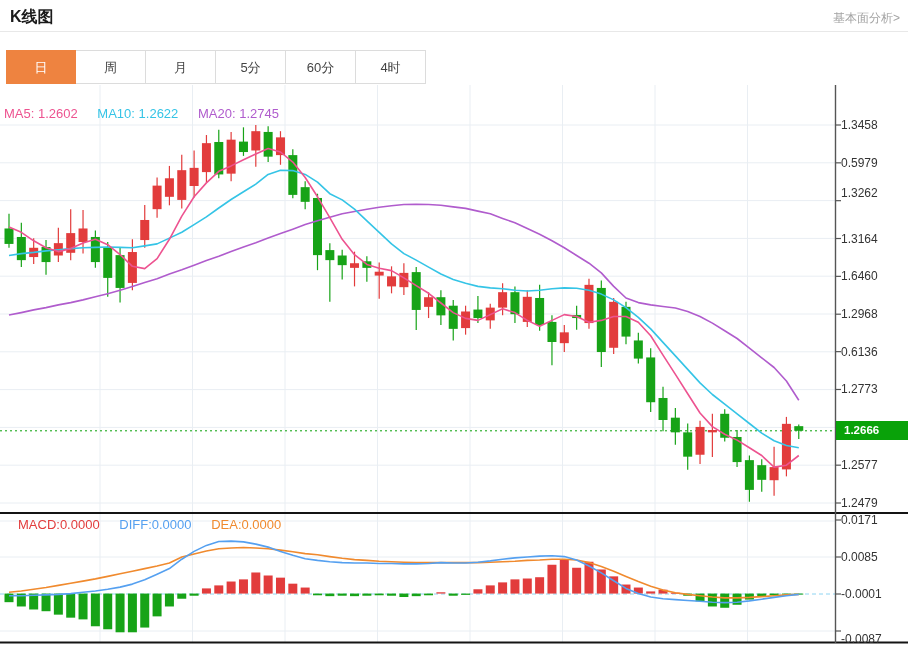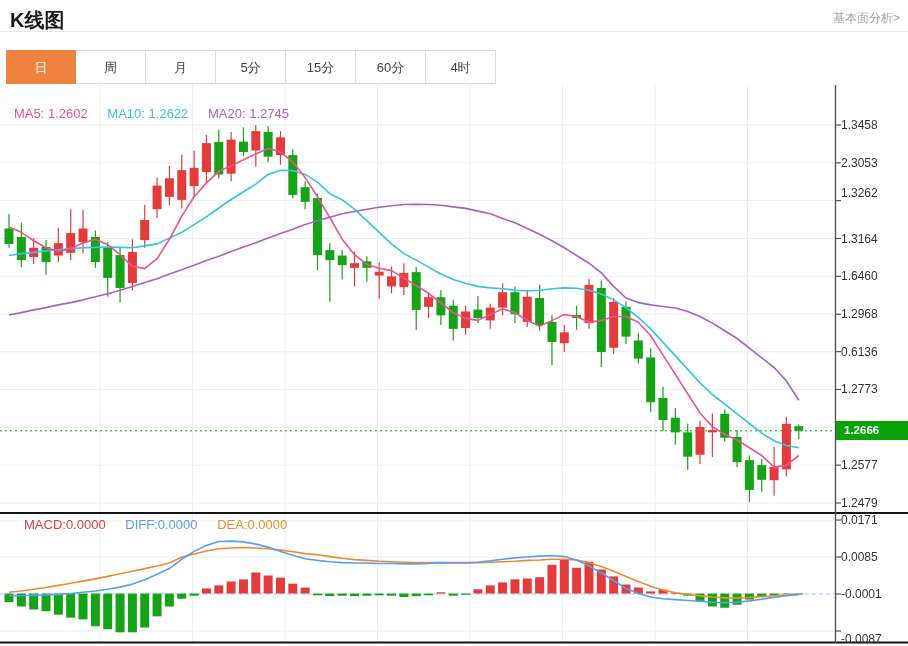--- a/index.html
+++ b/index.html
@@ -1,35 +1,35 @@
 <!DOCTYPE html>
 <html style="--up: #e23c3c; --down: #17a317; --text-green: #1fa51f; --ma5: #ed5390; --ma10: #35c4e6; --ma20: #b05ccd; --diff: #55a0f0; --dea: #f08a2e; --badge: #09a209; --current-price-line: #09a209; --tab-active: #ee8340; --grid: #e9eef3; --axis: #555; --separator: #141414; --link: #a3a3a3;"><head>
 <meta charset="utf-8">
 <style>
   html,body{margin:0;padding:0;background:#fff;width:908px;height:646px;overflow:hidden;
     font-family:"Liberation Sans","DejaVu Sans",sans-serif;-webkit-font-smoothing:antialiased;}
   #app{position:relative;width:908px;height:646px;background:#fff;}
-  .page-title{position:absolute;left:10px;top:7px;font-size:20px;font-weight:bold;color:#1a1a1a;}
+  .page-title{position:absolute;left:10px;top:7px;font-size:16px;font-weight:bold;color:#1a1a1a;}
   .fund-link{position:absolute;right:8px;top:10px;font-size:12px;color:var(--link);cursor:pointer;}
   .header-divider{position:absolute;left:0;top:31px;width:908px;height:1px;background:#e8e8e8;}
   .tabs{position:absolute;left:6px;top:50px;display:flex;height:34px;}
   .tab{width:70px;height:34px;line-height:34px;text-align:center;font-size:13px;color:#444;
     background:#fff;border:1px solid #dcdcdc;border-left:none;box-sizing:border-box;cursor:pointer;}
   .tab:first-child{border-left:1px solid #dcdcdc;}
   .tab.active{background:var(--tab-active);border-color:var(--tab-active);color:#fff;}
   .legend{position:absolute;font-size:13px;white-space:nowrap;z-index:5;}
   .legend .grp{margin-right:16px;}
   .legend .lbl{color:#3d3d3d;}
   .legend .val{color:var(--text-green);}
   .ohlc-legend{left:18px;top:88px;}
-  .ma-legend{left:14px;top:106px;}
+  .ma-legend{left:4px;top:106px;}
   .ma-legend .ma5{color:var(--ma5);margin-right:16px;}
   .ma-legend .ma10{color:var(--ma10);margin-right:16px;}
   .ma-legend .ma20{color:var(--ma20);}
-  .macd-legend{left:24px;top:517px;text-align:right;}
+  .macd-legend{left:18px;top:517px;text-align:right;}
   .macd-legend .macd{color:var(--up);margin-right:16px;}
   .macd-legend .diff{color:var(--diff);margin-right:16px;}
   .macd-legend .dea{color:var(--dea);}
   #chart-svg{position:absolute;left:0;top:0;z-index:1;}
   .ylabel{position:absolute;left:841px;font-size:12px;color:#333;transform:translateY(-50%);z-index:2;}
   .price-badge{position:absolute;left:836px;width:72px;height:19px;line-height:19px;
     background:var(--badge);color:#fff;font-size:11.5px;font-weight:bold;padding-left:8px;
     box-sizing:border-box;z-index:6;}
 </style>
 </head>
@@ -38,21 +38,20 @@
 <div id="app">
   <div class="page-title">K线图</div>
   <div class="fund-link">基本面分析&gt;</div>
   <div class="header-divider"></div>
 
   <div class="tabs">
       <div class="tab active">日</div>
       <div class="tab">周</div>
       <div class="tab">月</div>
       <div class="tab">5分</div>
-      <div class="tab">15分</div>
       <div class="tab">60分</div>
       <div class="tab">4时</div>
     </div>
 
   <svg id="chart-svg" width="908" height="646">
       <line x1="0" y1="125" x2="835" y2="125" stroke="#e9eef3" stroke-width="1"></line>
       <line x1="0" y1="162.8" x2="835" y2="162.8" stroke="#e9eef3" stroke-width="1"></line>
       <line x1="0" y1="200.6" x2="835" y2="200.6" stroke="#e9eef3" stroke-width="1"></line>
       <line x1="0" y1="238.39999999999998" x2="835" y2="238.39999999999998" stroke="#e9eef3" stroke-width="1"></line>
       <line x1="0" y1="276.2" x2="835" y2="276.2" stroke="#e9eef3" stroke-width="1"></line>
@@ -302,21 +301,21 @@
   </div>
 
   <div class="legend macd-legend">
     <span class="macd"><span>MACD:</span><span>0.0000</span></span>
     <span class="diff"><span>DIFF:</span><span>0.0000</span></span>
     <span class="dea"><span>DEA:</span><span>0.0000</span></span>
   </div>
 
   <div id="y-labels">
       <div class="ylabel" style="top: 125px;">1.3458</div>
-      <div class="ylabel" style="top: 162.839px;">2.3053</div>
+      <div class="ylabel" style="top: 162.839px;">0.5979</div>
       <div class="ylabel" style="top: 193px;">1.3262</div>
       <div class="ylabel" style="top: 238.516px;">1.3164</div>
       <div class="ylabel" style="top: 276.354px;">1.6460</div>
       <div class="ylabel" style="top: 314.193px;">1.2968</div>
       <div class="ylabel" style="top: 351.646px;">0.6136</div>
       <div class="ylabel" style="top: 389.484px;">1.2773</div>
       <div class="ylabel" style="top: 465.161px;">1.2577</div>
       <div class="ylabel" style="top: 503px;">1.2479</div>
     </div>
   <div id="macd-labels">

